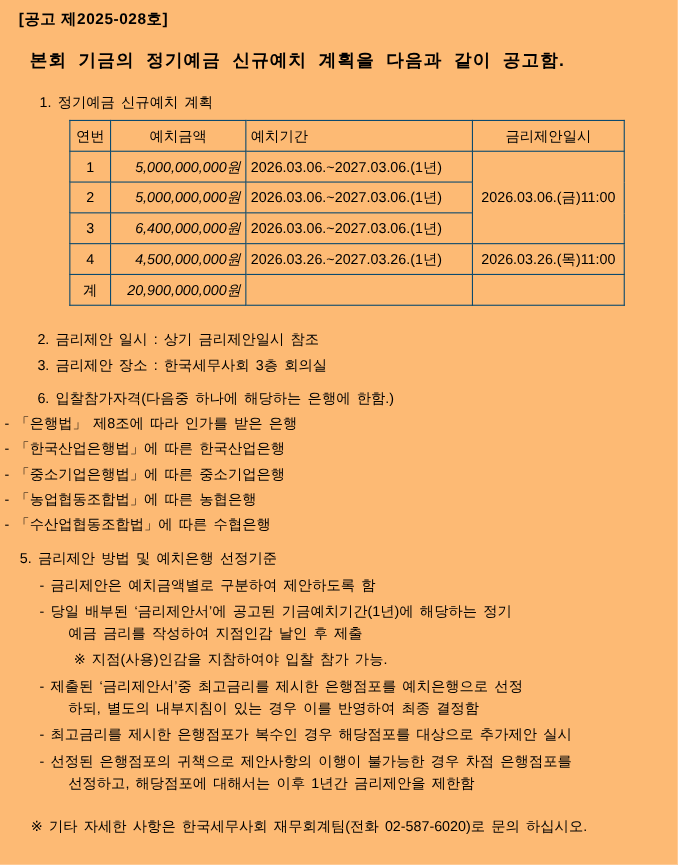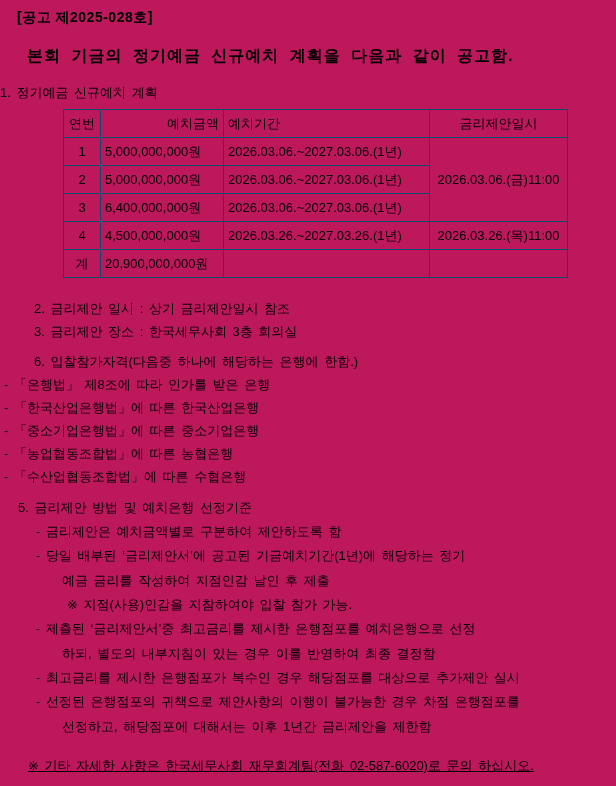--- a/index.html
+++ b/index.html
@@ -2,61 +2,61 @@
 <html><head>
 <meta charset="utf-8">
 <style>
   html,body { margin:0; padding:0; }
   body {
     width:616px; height:786px;
     background:#ffffff; color:#000000;
     font-family:"Liberation Sans","DejaVu Sans",sans-serif;
     font-size:13px;
   }
-  .page { position:relative; width:616px; height:786px; overflow:hidden; background:#be185d; }
+  .page { position:relative; width:616px; height:786px; overflow:hidden; background:#fdba74; }
 
   .notice-no {
     padding:9px 0 0 17px;
     font-weight:bold; font-size:14px; letter-spacing:0.5px;
     line-height:16px;
   }
   .doc-title {
     margin:21px 0 0 27px;
     font-weight:bold; font-size:16px;
     letter-spacing:1px; word-spacing:5px;
     line-height:19px;
   }
 
   .line { line-height:15px; word-spacing:2px; }
-  .h1      { margin-top:20px; }
+  .h1      { padding-left:36px; margin-top:20px; }
   .sec2    { padding-left:34px; margin-top:23px; }
   .sec3    { padding-left:34px; margin-top:8px;  }
   .sec4h   { padding-left:34px; margin-top:15px; }
   .sec5h   { padding-left:18px; margin-top:16px; }
   .dash    { padding-left:26px; text-indent:-22px; margin-top:8px; }
   .dash5   { padding-left:58px; text-indent:-22px; margin-top:9px; }
-  .cont    { padding-left:62px; margin-top:10px; }
+  .cont    { padding-left:62px; margin-top:5px; }
   .note    { padding-left:67px; margin-top:9px; }
-  .footer  { padding-left:28px; margin-top:24px;text-decoration:underline; }
+  .footer  { padding-left:28px; margin-top:24px; }
 
   table.deposit {
     border-collapse:collapse;
     margin:9px 0 0 63px;
     table-layout:fixed;
   }
   table.deposit th, table.deposit td {
     border:1px solid #0c4a6e;
     height:27px;
     font-size:13px; font-weight:normal;
     padding:0 4px;
     overflow:hidden; white-space:nowrap;
   }
   th.c-no,  td.c-no  { width:28px;  text-align:center; }
-  th.c-amt, td.c-amt { width:114px; text-align:right; }
-  td.c-amt           { text-align:left; }
+  th.c-amt, td.c-amt { width:114px; text-align:center; }
+  td.c-amt           { text-align:right;font-style:italic; }
   th.c-per, td.c-per { width:197px; text-align:left; }
   td.c-per           { text-align:left; padding-left:5px; }
   th.c-dt,  td.c-dt  { width:129px; text-align:center; padding:0 2px; }
 </style>
 </head>
 <body>
 
 <div class="page">
 
   <div class="notice-no">[공고 제2025-028호]</div>

